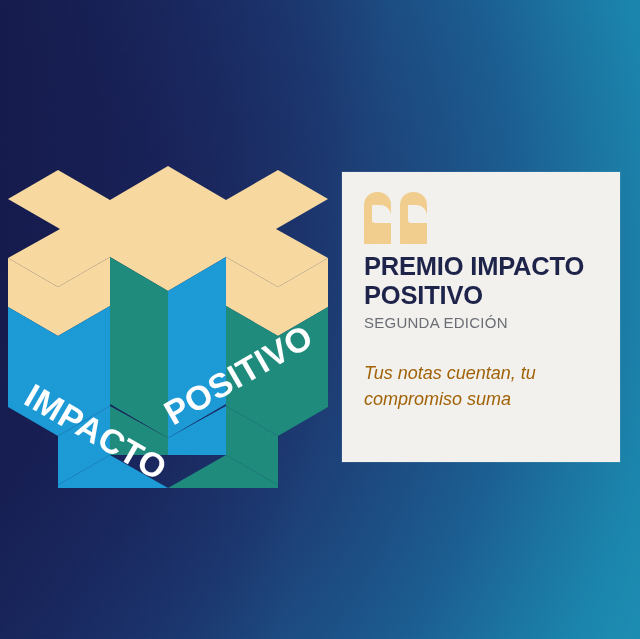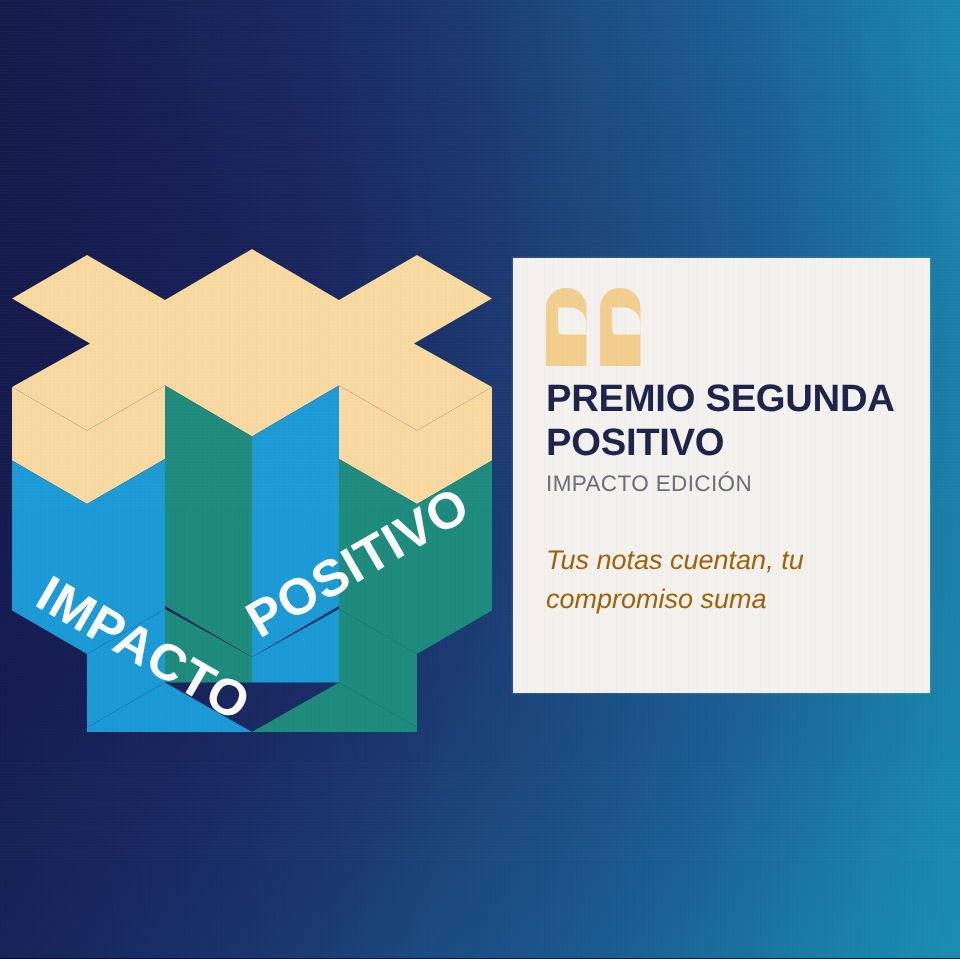--- a/index.html
+++ b/index.html
@@ -172,21 +172,21 @@
   </div>
 
   <div class="card">
     <div class="card-inner">
 
       <div class="quote-mark">
         <span class="qm"></span>
         <span class="qm"></span>
       </div>
 
-      <h1 class="title">PREMIO SEGUNDA POSITIVO</h1>
-      <div class="subtitle">IMPACTO EDICIÓN</div>
+      <h1 class="title">PREMIO IMPACTO POSITIVO</h1>
+      <div class="subtitle">SEGUNDA EDICIÓN</div>
       <p class="body-quote">Tus notas cuentan, tu compromiso suma</p>
 
     </div>
   </div>
 
   <div class="noise"></div>
 </div>
 
 </body></html>

